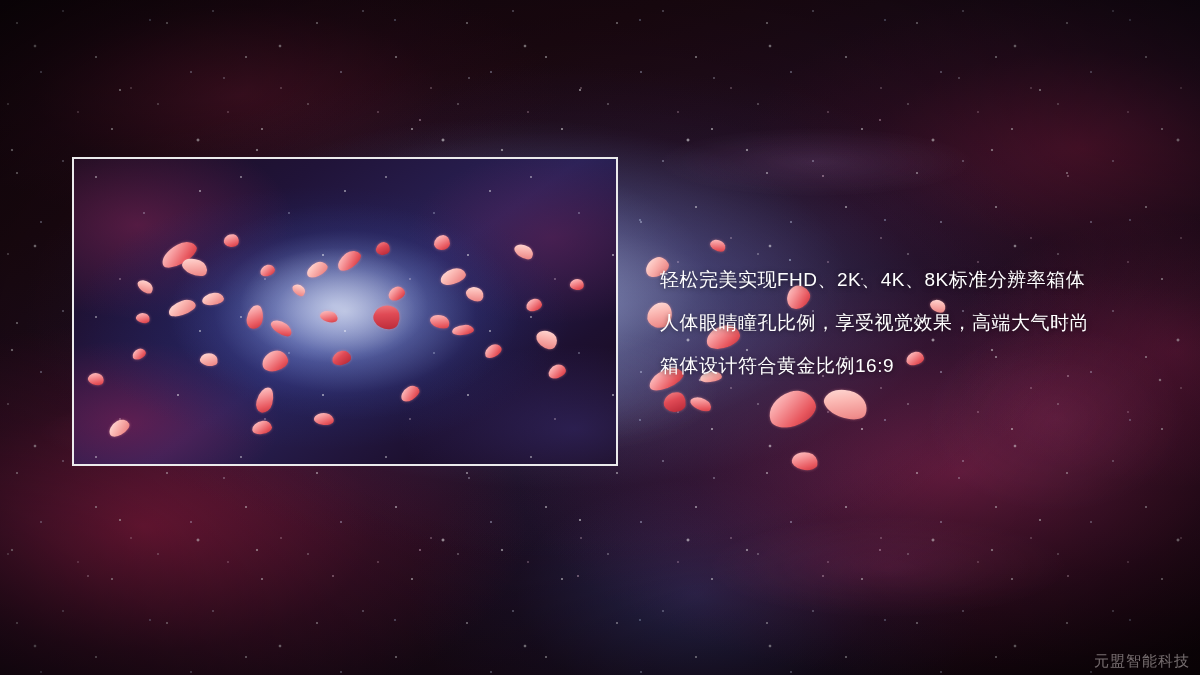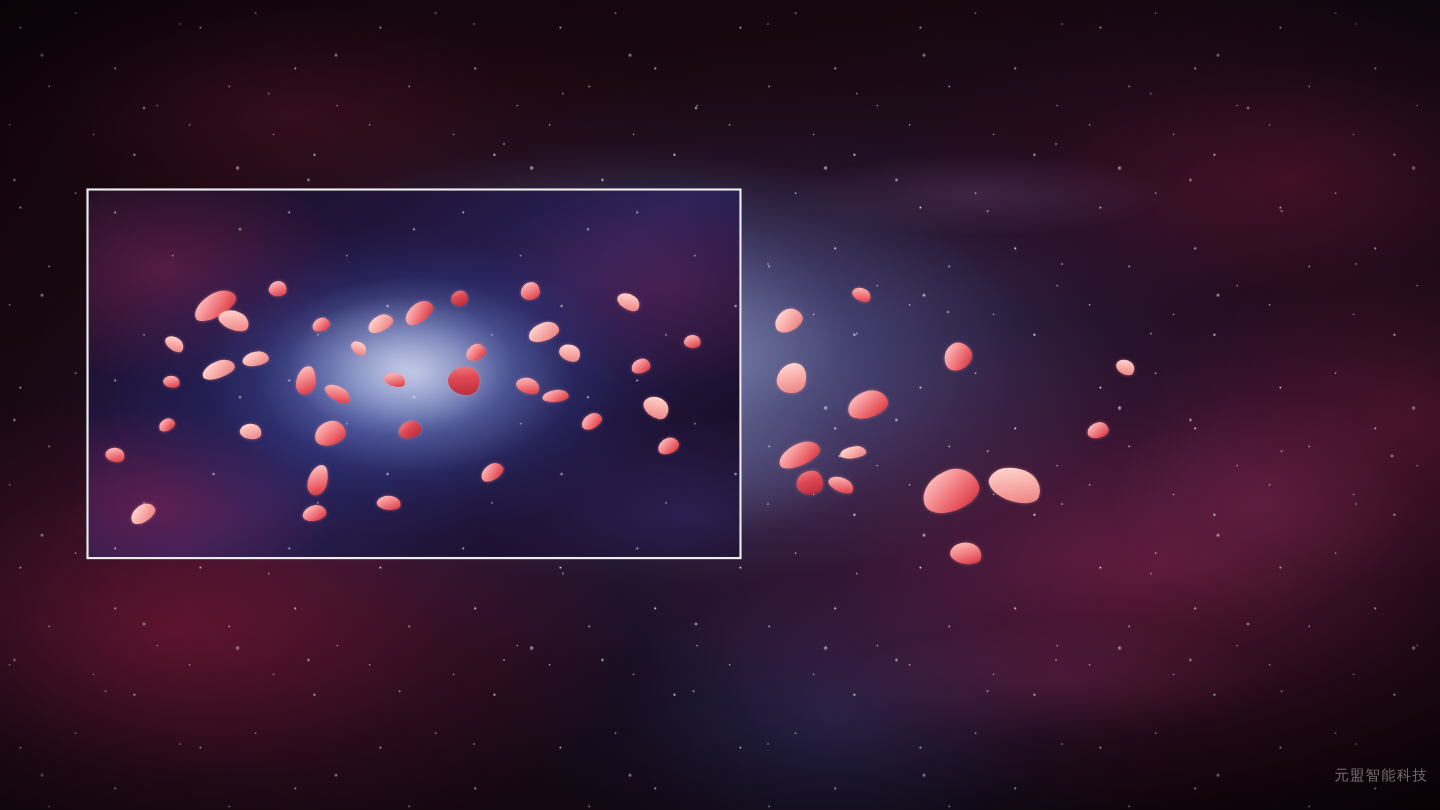--- a/index.html
+++ b/index.html
@@ -166,22 +166,22 @@
     font-size: 19px;
     line-height: 43px;
     color: #ffffff;
     letter-spacing: .5px;
     white-space: nowrap;
     text-shadow: 0 1px 5px rgba(0,0,0,0.55);
   }
   .watermark {
     position: absolute;
     right: 10px;
-    bottom: 20px;
-    font-size: 12px;
+    bottom: 4px;
+    font-size: 15px;
     color: rgba(214,206,206,0.52);
     letter-spacing: 1px;
   }
 </style>
 </head>
 <body>
 
 <div id="slide">
 
   <div class="bg-layer bg-base"></div>
@@ -246,15 +246,20 @@
   <div class="petal deep" style="left:664px; top:392px; width:22px; height:20px; transform:rotate(8deg);"></div>
   <div class="petal" style="left:690px; top:398px; width:22px; height:12px; transform:rotate(26deg);"></div>
   <div class="petal pale" style="left:700px; top:372px; width:22px; height:10px; transform:rotate(-6deg);"></div>
   <div class="petal" style="left:786px; top:286px; width:24px; height:22px; transform:rotate(-30deg);"></div>
   <div class="petal" style="left:768px; top:392px; width:48px; height:34px; transform:rotate(-18deg);"></div>
   <div class="petal" style="left:792px; top:452px; width:26px; height:18px; transform:rotate(12deg);"></div>
   <div class="petal pale" style="left:824px; top:390px; width:44px; height:28px; transform:rotate(22deg);"></div>
   <div class="petal" style="left:906px; top:352px; width:18px; height:13px; transform:rotate(-10deg);"></div>
   <div class="petal pale" style="left:930px; top:300px; width:16px; height:12px; transform:rotate(34deg);"></div>
 
+  <div class="body-copy">
+    <div class="body-line">轻松完美实现FHD、2K、4K、8K标准分辨率箱体</div>
+    <div class="body-line">人体眼睛瞳孔比例，享受视觉效果，高端大气时尚</div>
+    <div class="body-line">箱体设计符合黄金比例16:9</div>
+  </div>
 
   <div class="watermark">元盟智能科技</div>
 </div>
 
 </body></html>

